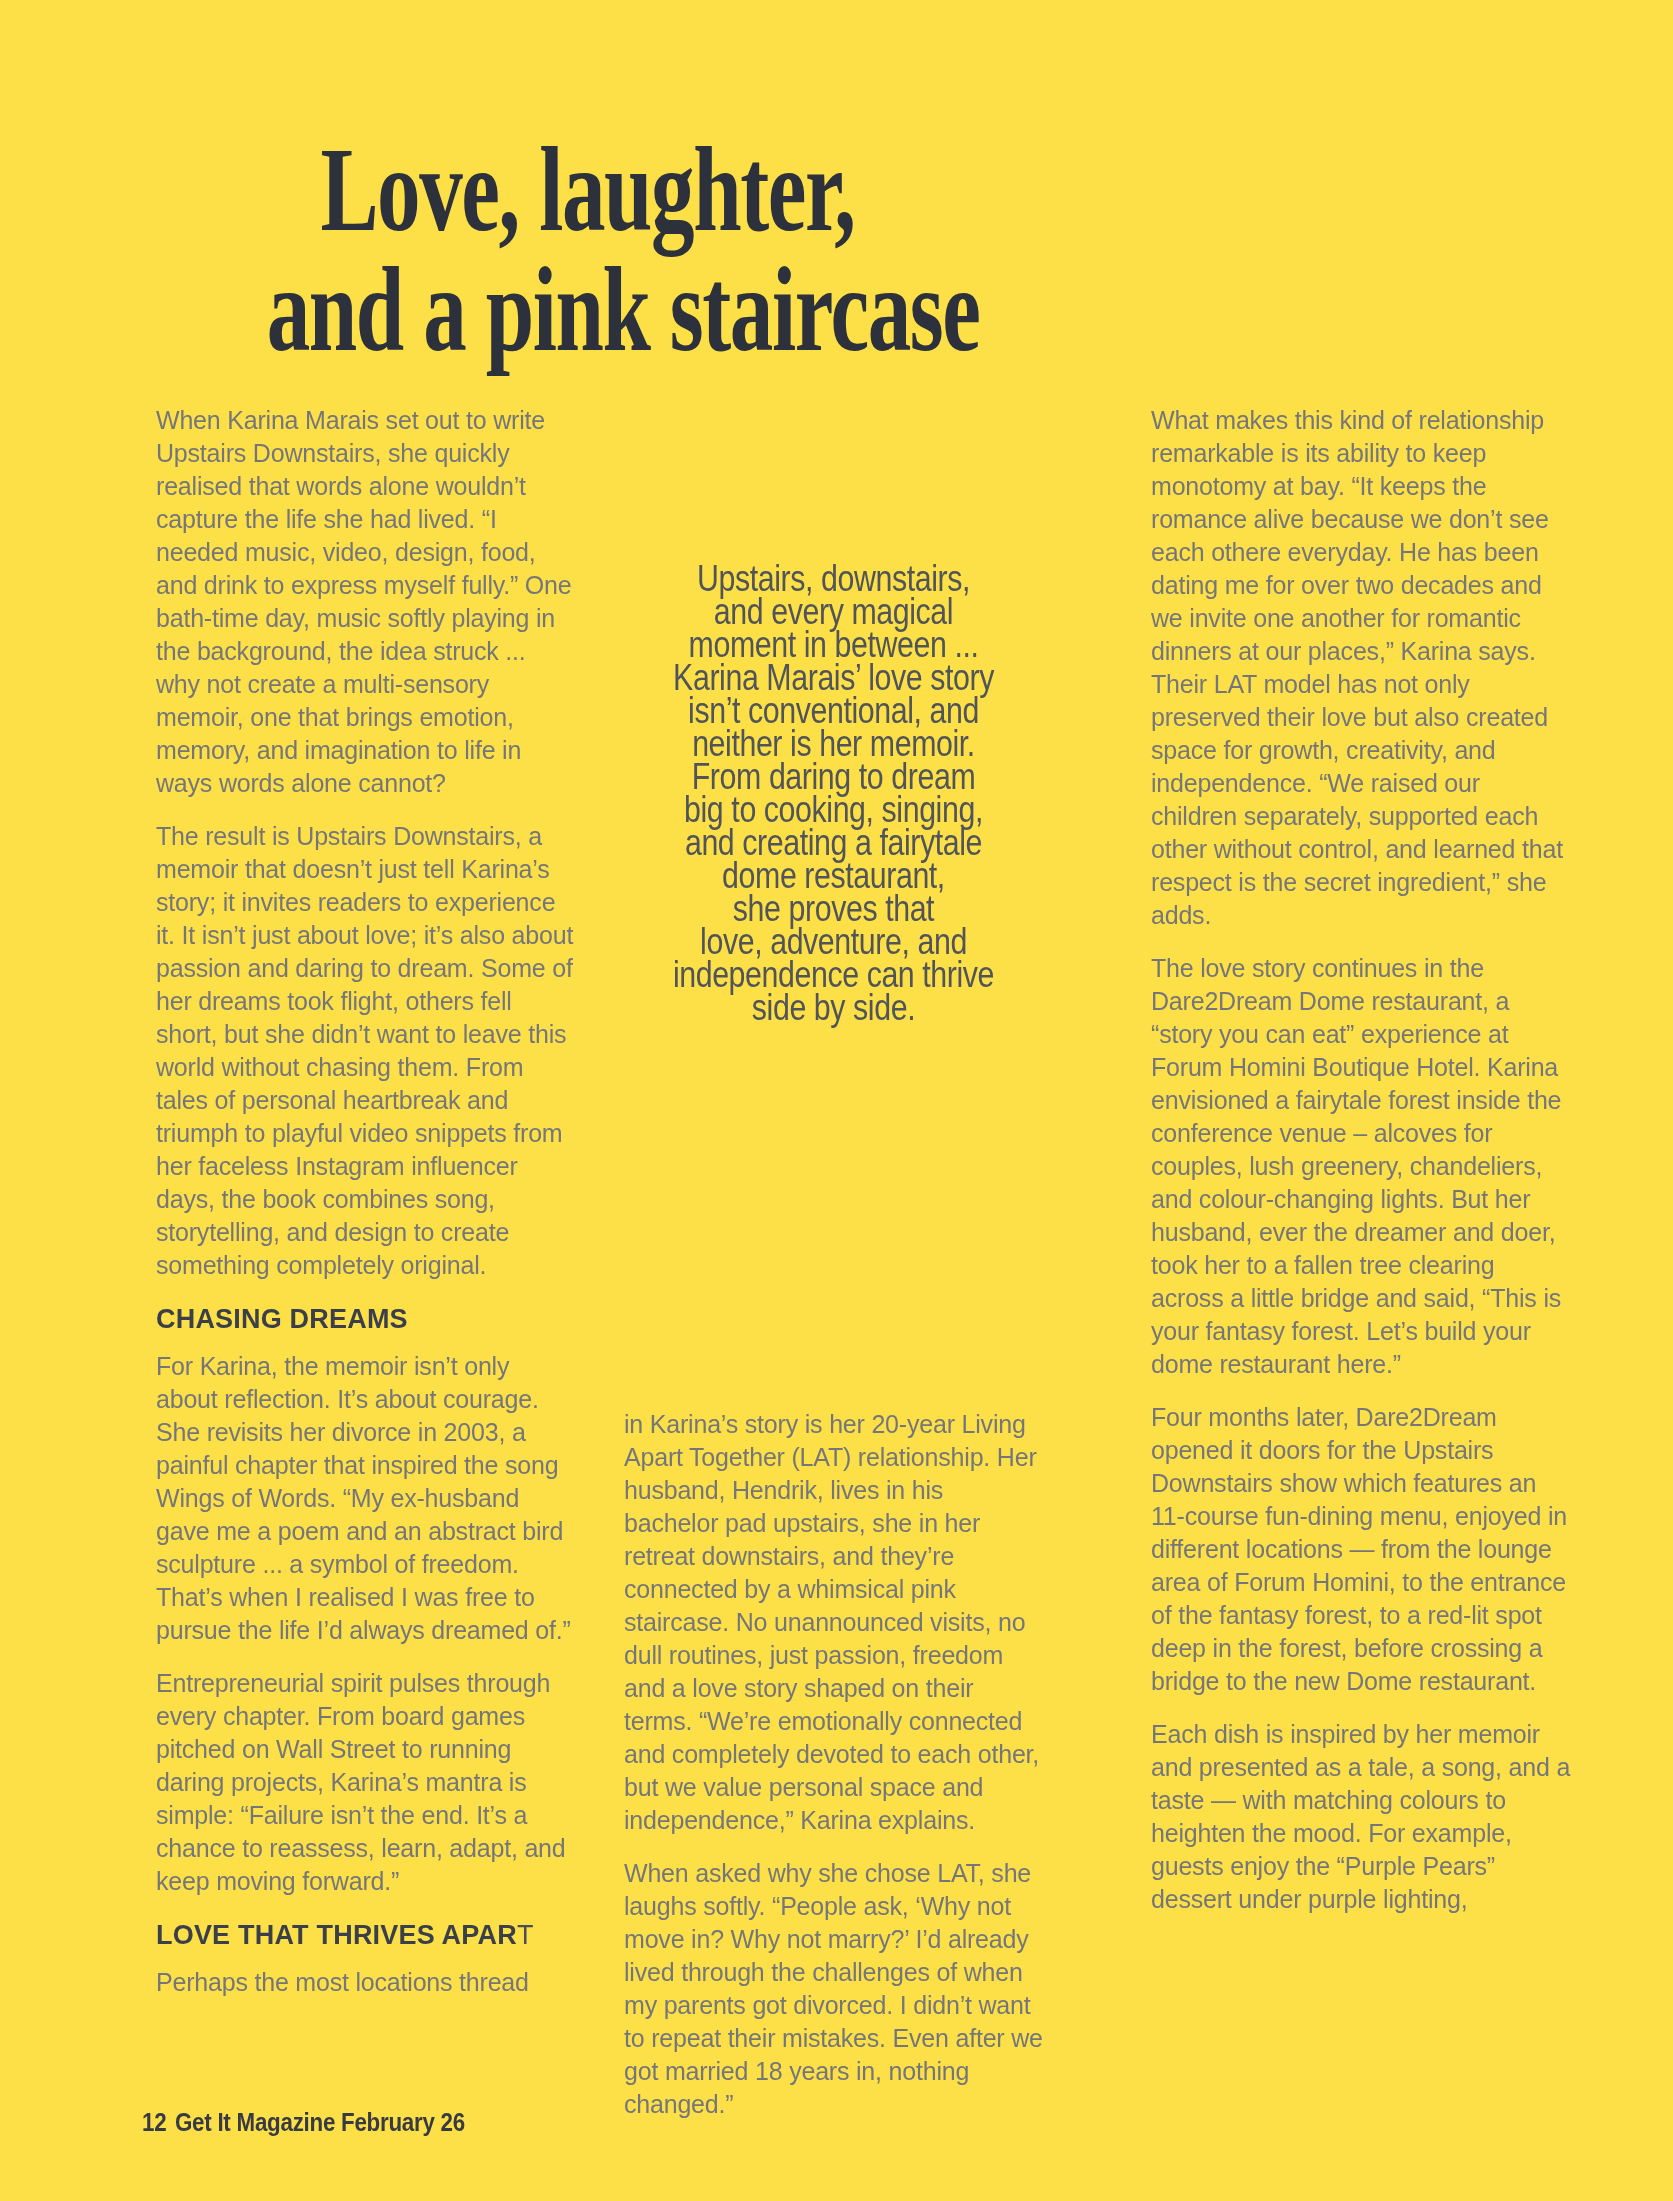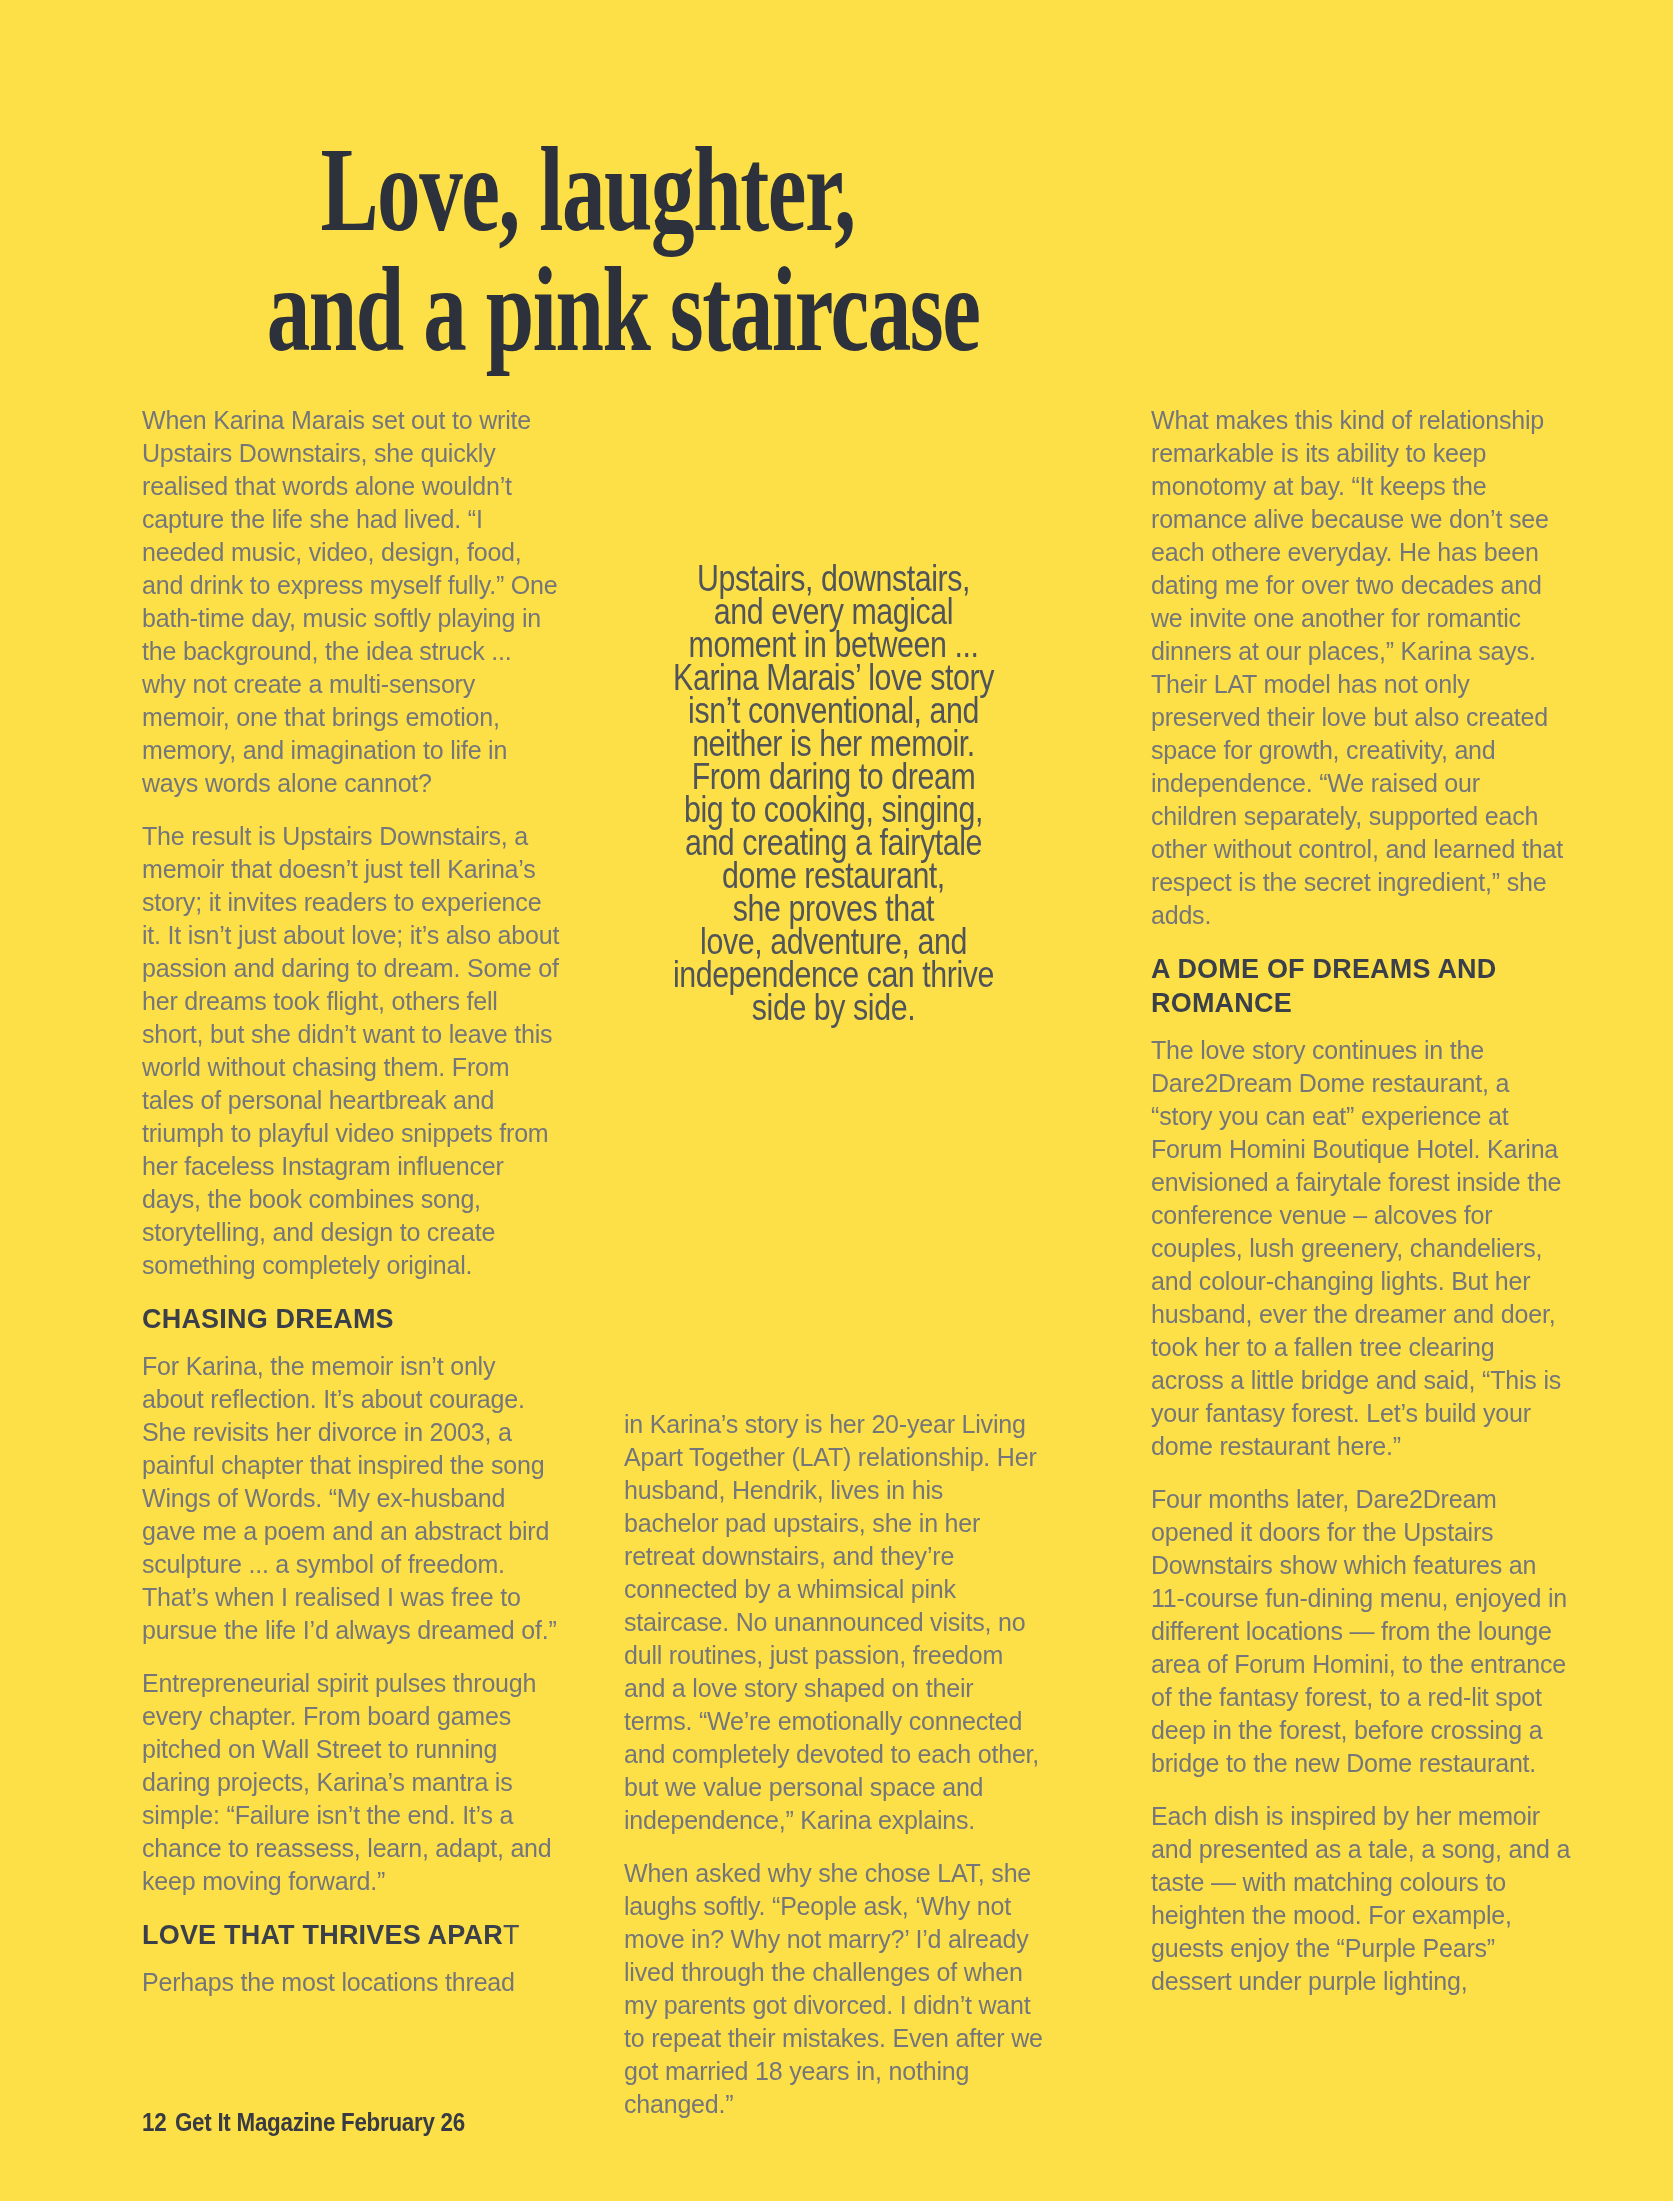--- a/index.html
+++ b/index.html
@@ -26,21 +26,21 @@
     color: #2c313c;
     transform: scaleX(0.72);
     transform-origin: 50% 0;
     white-space: nowrap;
   }
   .col {
     position: absolute;
     top: 404px;
     width: 420px;
   }
-  .col-1 { left: 142px; }
+  .col-1 { left: 156px; }
   .col-2 { left: 624px; }
   .col-3 { left: 1151px; }
   .body-para {
     margin: 0 0 20px 0;
     font-size: 25px;
     line-height: 33px;
     letter-spacing: -0.2px;
     color: #75767a;
     font-weight: 400;
   }
@@ -116,21 +116,20 @@
 she proves that
 love, adventure, and
 independence can thrive
 side by side.</div>
     <p class="body-para first-body-para">in Karina’s story is her 20-year Living Apart Together (LAT) relationship. Her husband, Hendrik, lives in his bachelor pad upstairs, she in her retreat downstairs, and they’re connected by a whimsical pink staircase. No unannounced visits, no dull routines, just passion, freedom and a love story shaped on their terms. “We’re emotionally connected and completely devoted to each other, but we value personal space and independence,” Karina explains.</p>
     <p class="body-para">When asked why she chose LAT, she laughs softly. “People ask, ‘Why not move in? Why not marry?’ I’d already lived through the challenges of when my parents got divorced. I didn’t want to repeat their mistakes. Even after we got married 18 years in, nothing changed.”</p>
   </div>
 
   <div class="col col-3">
     <p class="body-para">What makes this kind of relationship remarkable is its ability to keep monotomy at bay. “It keeps the romance alive because we don’t see each othere everyday. He has been dating me for over two decades and we invite one another for romantic dinners at our places,” Karina says. Their LAT model has not only preserved their love but also created space for growth, creativity, and independence. “We raised our children separately, supported each other without control, and learned that respect is the secret ingredient,” she adds.</p>
-    <h2 class="section-heading">A DOME OF DREAMS AND ROMANCE</h2>
     <p class="body-para">The love story continues in the Dare2Dream Dome restaurant, a “story you can eat” experience at Forum Homini Boutique Hotel. Karina envisioned a fairytale forest inside the conference venue – alcoves for couples, lush greenery, chandeliers, and colour-changing lights. But her husband, ever the dreamer and doer, took her to a fallen tree clearing across a little bridge and said, “This is your fantasy forest. Let’s build your dome restaurant here.”</p>
     <p class="body-para">Four months later, Dare2Dream opened it doors for the Upstairs Downstairs show which features an 11-course fun-dining menu, enjoyed in different locations — from the lounge area of Forum Homini, to the entrance of the fantasy forest, to a red-lit spot deep in the forest, before crossing a bridge to the new Dome restaurant.</p>
     <p class="body-para">Each dish is inspired by her memoir and presented as a tale, a song, and a taste — with matching colours to heighten the mood. For example, guests enjoy the “Purple Pears” dessert under purple lighting,</p>
   </div>
 
   <div class="page-footer">
     <span>12</span><span class="footer-sep"></span><span>Get It Magazine February 26</span>
   </div>
 
 </div>

